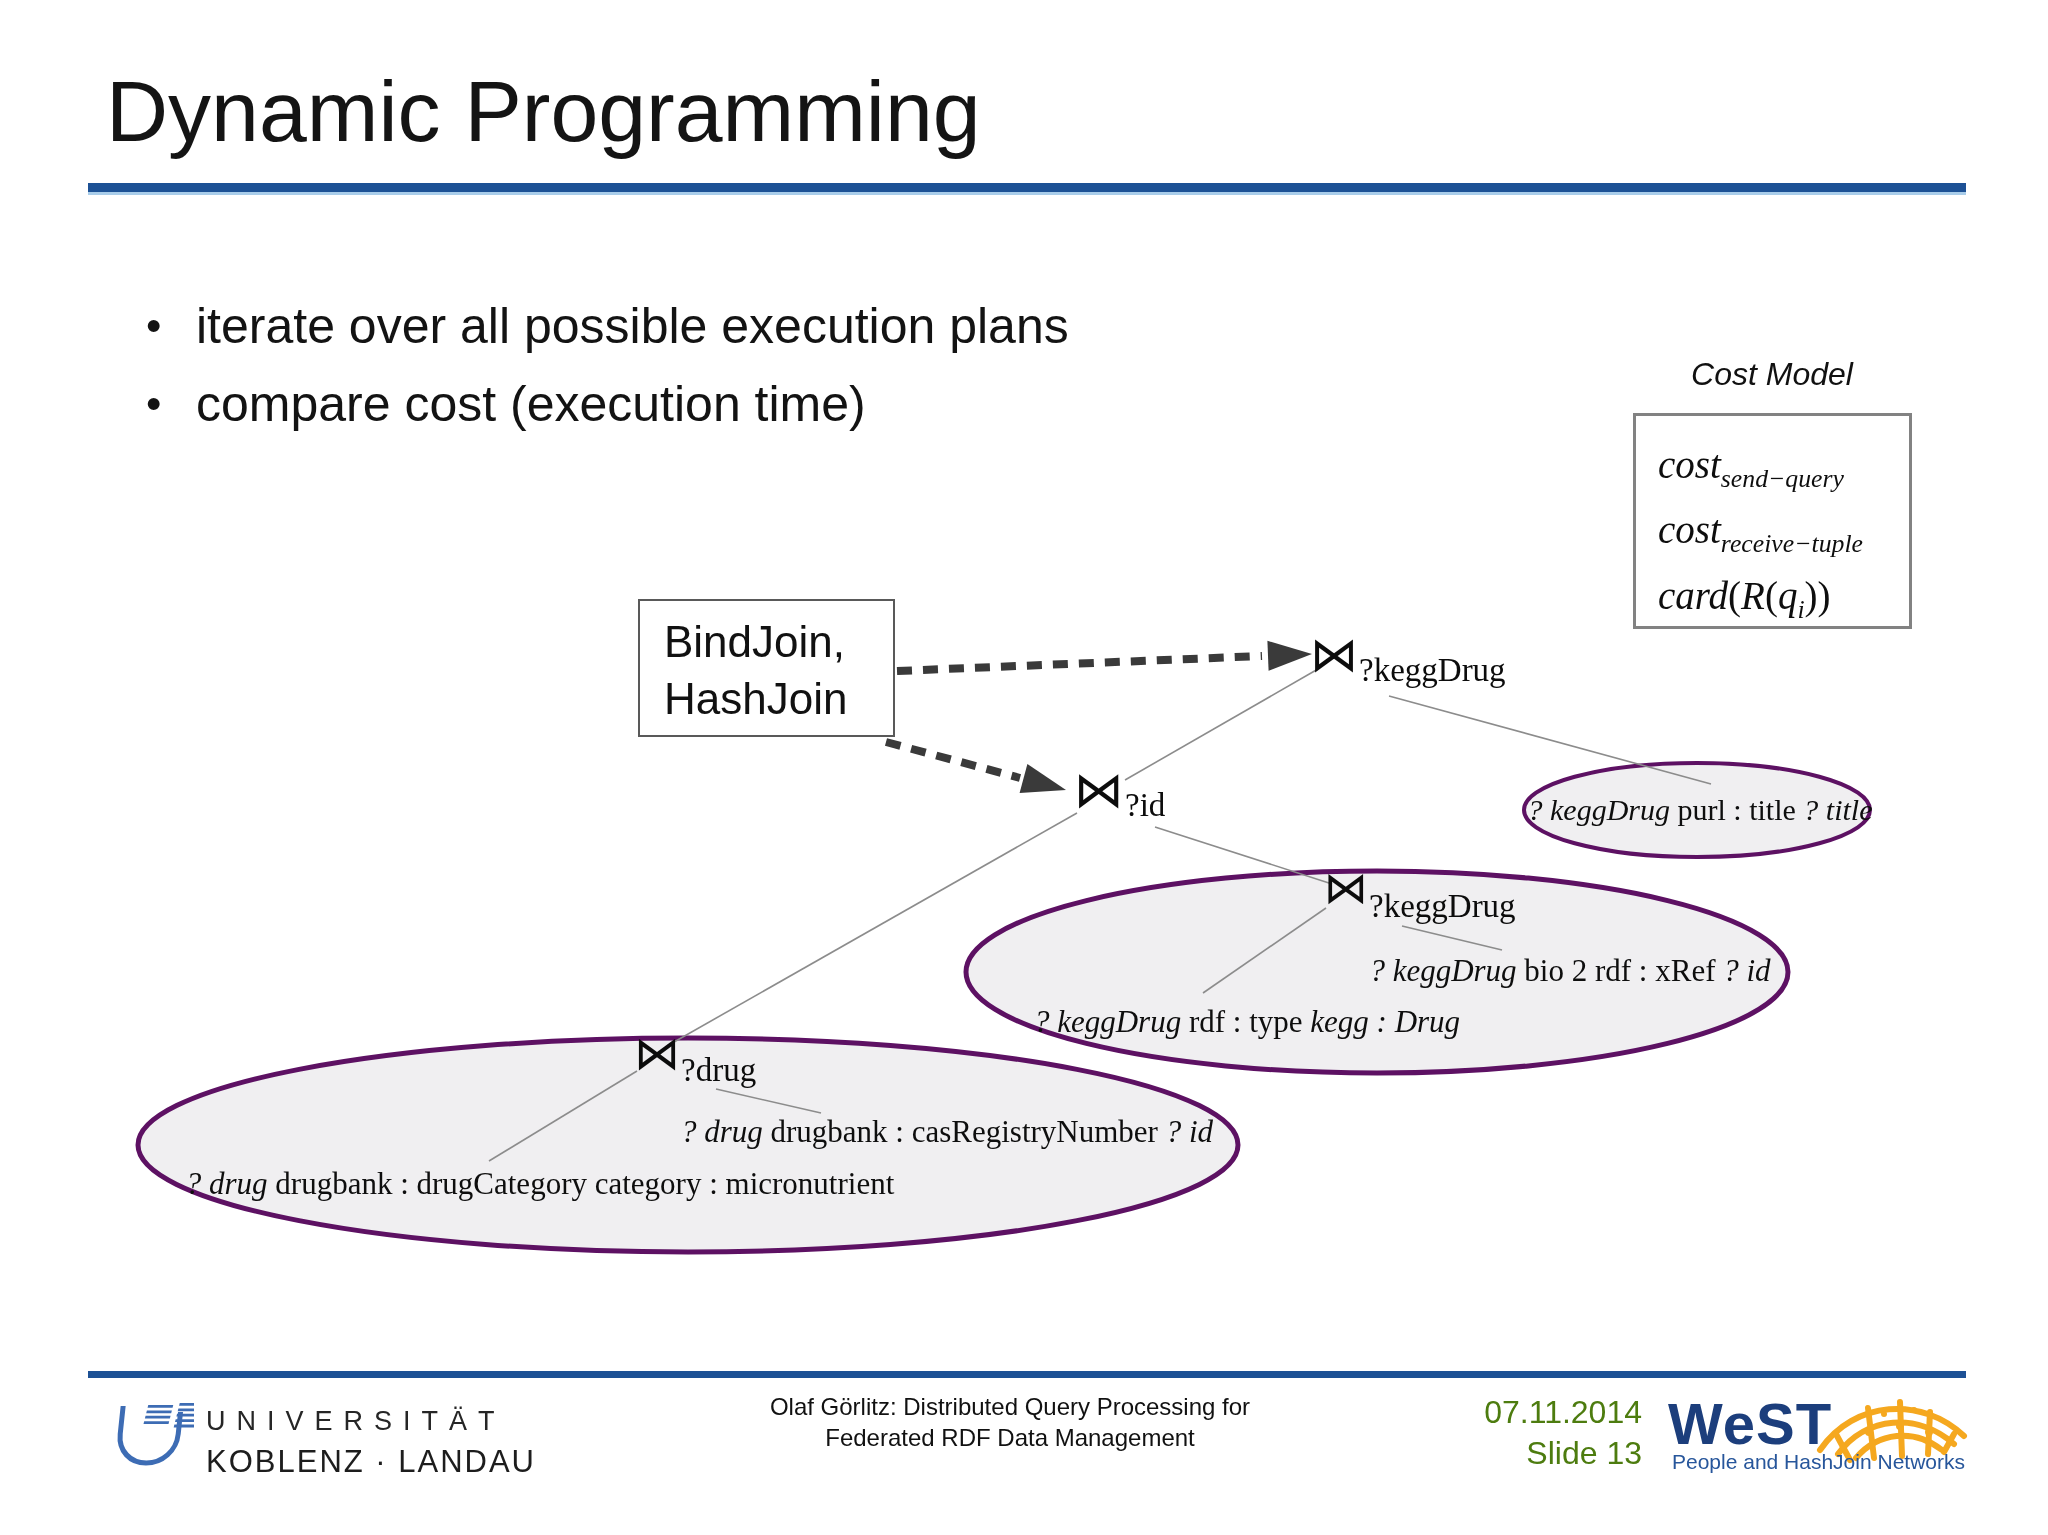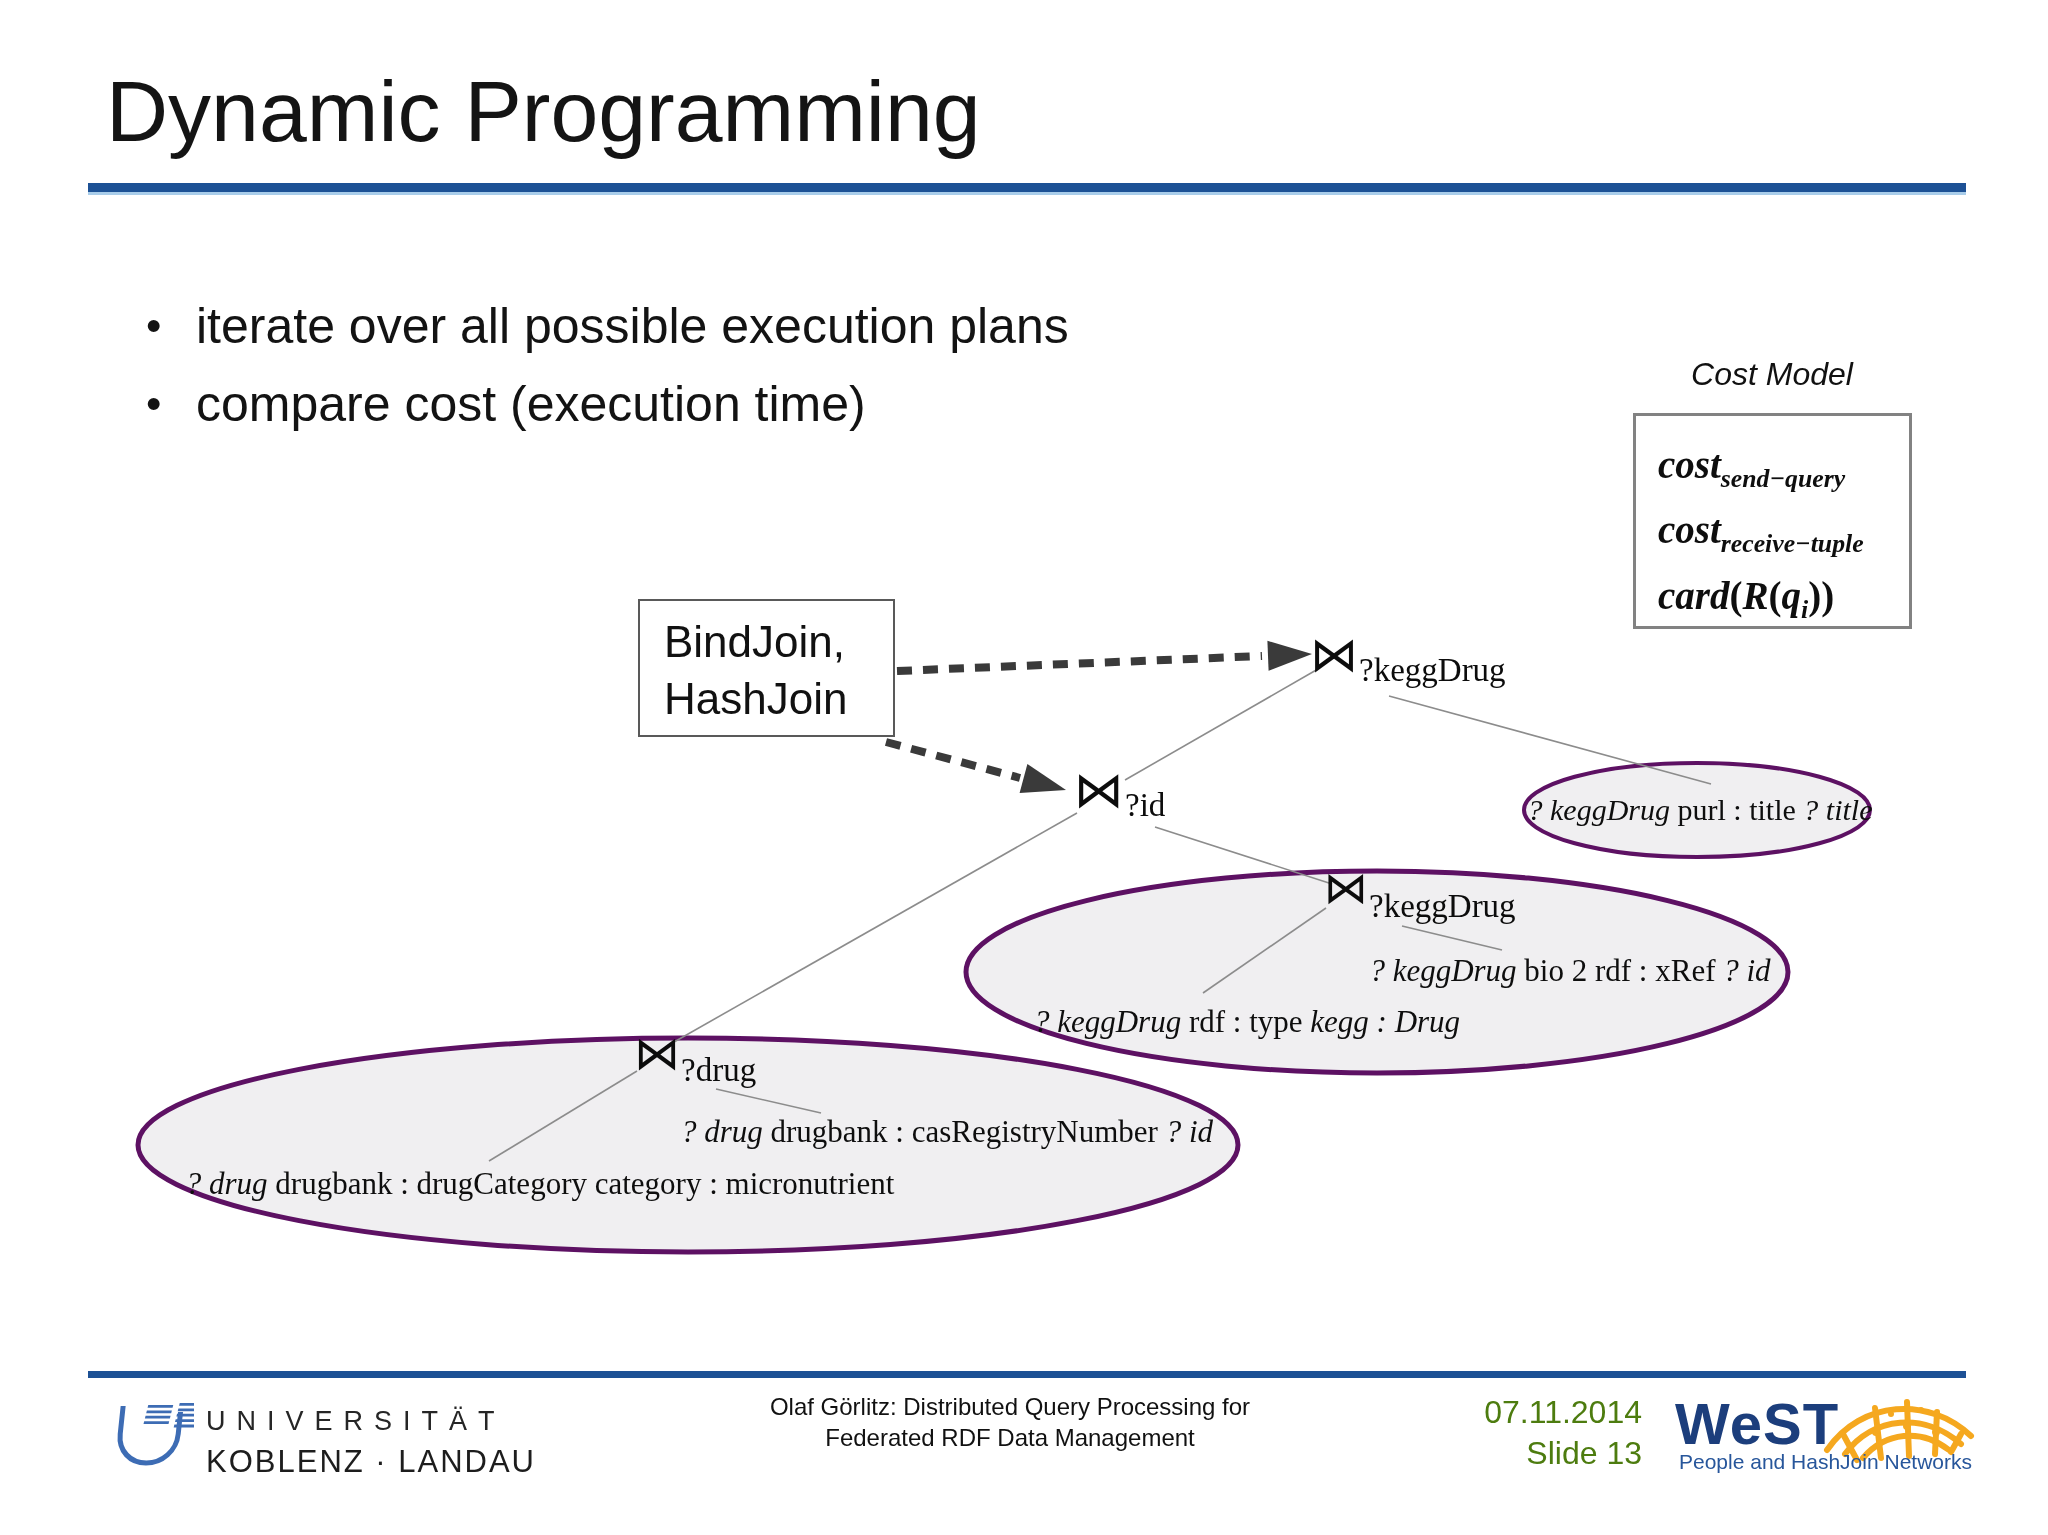--- a/index.html
+++ b/index.html
@@ -9,21 +9,21 @@
   
   #title{left:106px;top:64px;font-size:86px;line-height:1.1;letter-spacing:0;color:#141414;white-space:nowrap;}
   #rule-top{left:88px;top:183px;width:1878px;height:9px;background:#1d5195;}
   #rule-top-light{left:88px;top:192px;width:1878px;height:3px;background:#a9cdea;}
   
   .bullet{left:146px;font-size:50px;line-height:1.15;display:flex;color:#131313;white-space:nowrap;}
   .bullet .dot{width:50px;font-size:44px;padding-top:3px;}
   
   #cost-title{left:1605px;top:356px;width:334px;text-align:center;font-size:32px;color:#111;font-style:italic;}
   #cost-box{left:1633px;top:413px;width:279px;height:216px;border:3px solid #828282;background:#fff;
-            box-sizing:border-box;padding:18px 0 0 22px;font-weight:bold;}
+            box-sizing:border-box;padding:18px 0 0 22px;}
   .mline{font-family:"Liberation Serif","DejaVu Serif",serif;font-size:39px;line-height:1.58;color:#0e0e0e;white-space:nowrap;}
   .mline sub{font-size:0.66em;}
   .it{font-style:italic;}
   
   #bindjoin{left:638px;top:599px;width:257px;height:138px;border:2px solid #595959;background:#fff;
             box-sizing:border-box;padding:12px 0 0 24px;font-size:44px;line-height:1.3;color:#111;}
   
   .join{display:flex;align-items:flex-start;white-space:nowrap;color:#0c0c0c;}
   .join .op{font-family:"DejaVu Sans",sans-serif;font-size:48px;line-height:1;}
   .join .jlabel{font-family:"Liberation Serif","DejaVu Serif",serif;font-size:33px;margin-top:22px;margin-left:1px;}
@@ -43,21 +43,21 @@
   #t-cas{left:947px;top:1132px;}
   #t-cat{left:540px;top:1184px;}
   
   #rule-bottom{left:88px;top:1371px;width:1878px;height:7px;background:#1d5195;}
   #uni-logo{left:112px;top:1398px;}
   #uni-text{left:206px;top:1406px;color:#262626;}
   #uni-line1{font-size:27px;letter-spacing:11px;}
   #uni-line2{font-size:31px;letter-spacing:2px;margin-top:7px;color:#1d1d1d;}
   #credit{left:658px;top:1392px;width:704px;text-align:center;font-size:24px;line-height:1.28;color:#111;}
   #dateblock{left:1426px;top:1392px;width:216px;text-align:right;font-size:32px;line-height:1.28;color:#4d7c0f;}
-  #west{left:1664px;top:1388px;width:330px;height:100px;margin-left:7px;}
+  #west{left:1664px;top:1388px;width:330px;height:100px;}
   #west-name{left:4px;top:2px;font-size:58px;font-weight:bold;color:#1c3e7c;letter-spacing:1px;}
   #west-net{left:150px;top:4px;}
   #west-tagline{left:8px;top:62px;font-size:21px;color:#27569b;letter-spacing:0;white-space:nowrap;}
   svg{display:block;}
 </style>
 </head>
 <body>
 
 <div id="slide">
 

